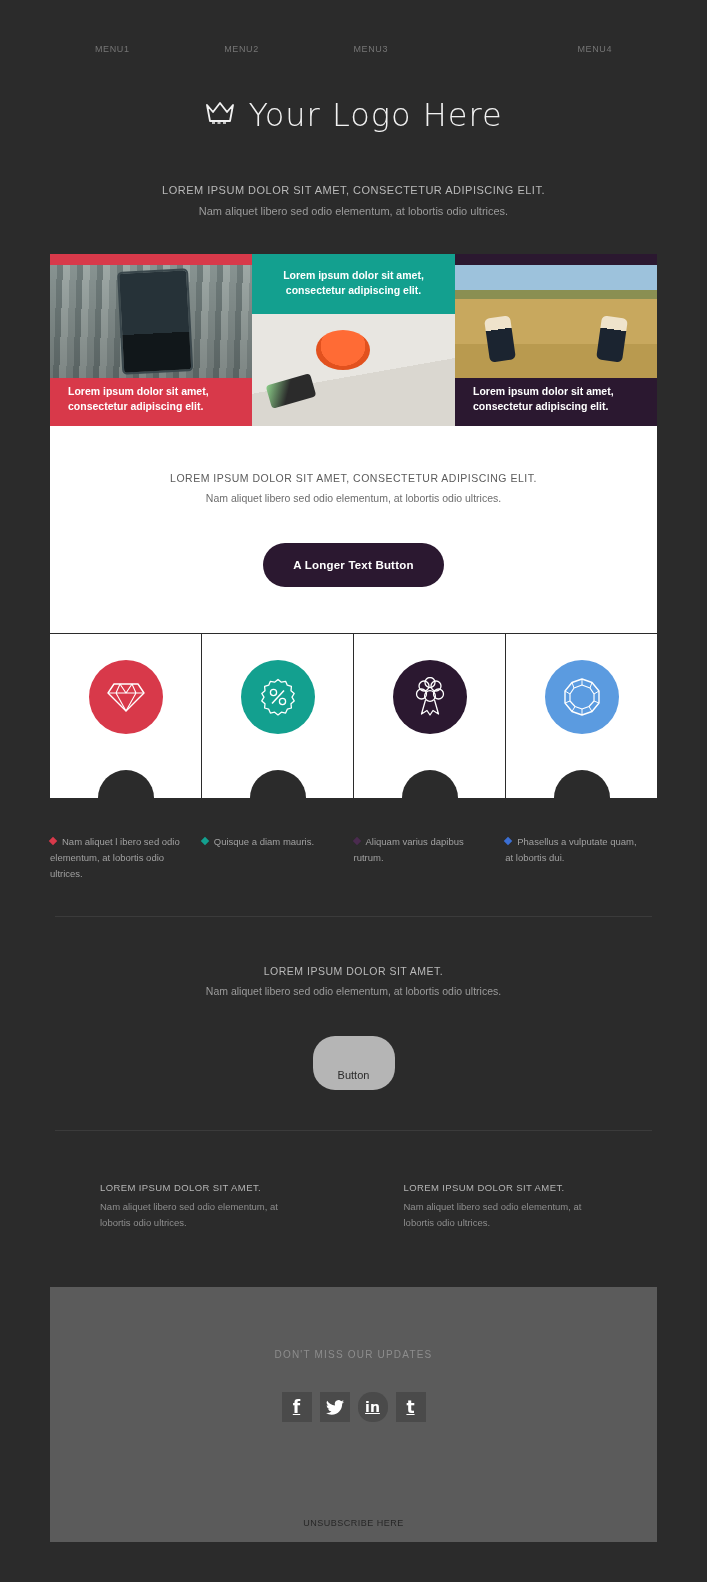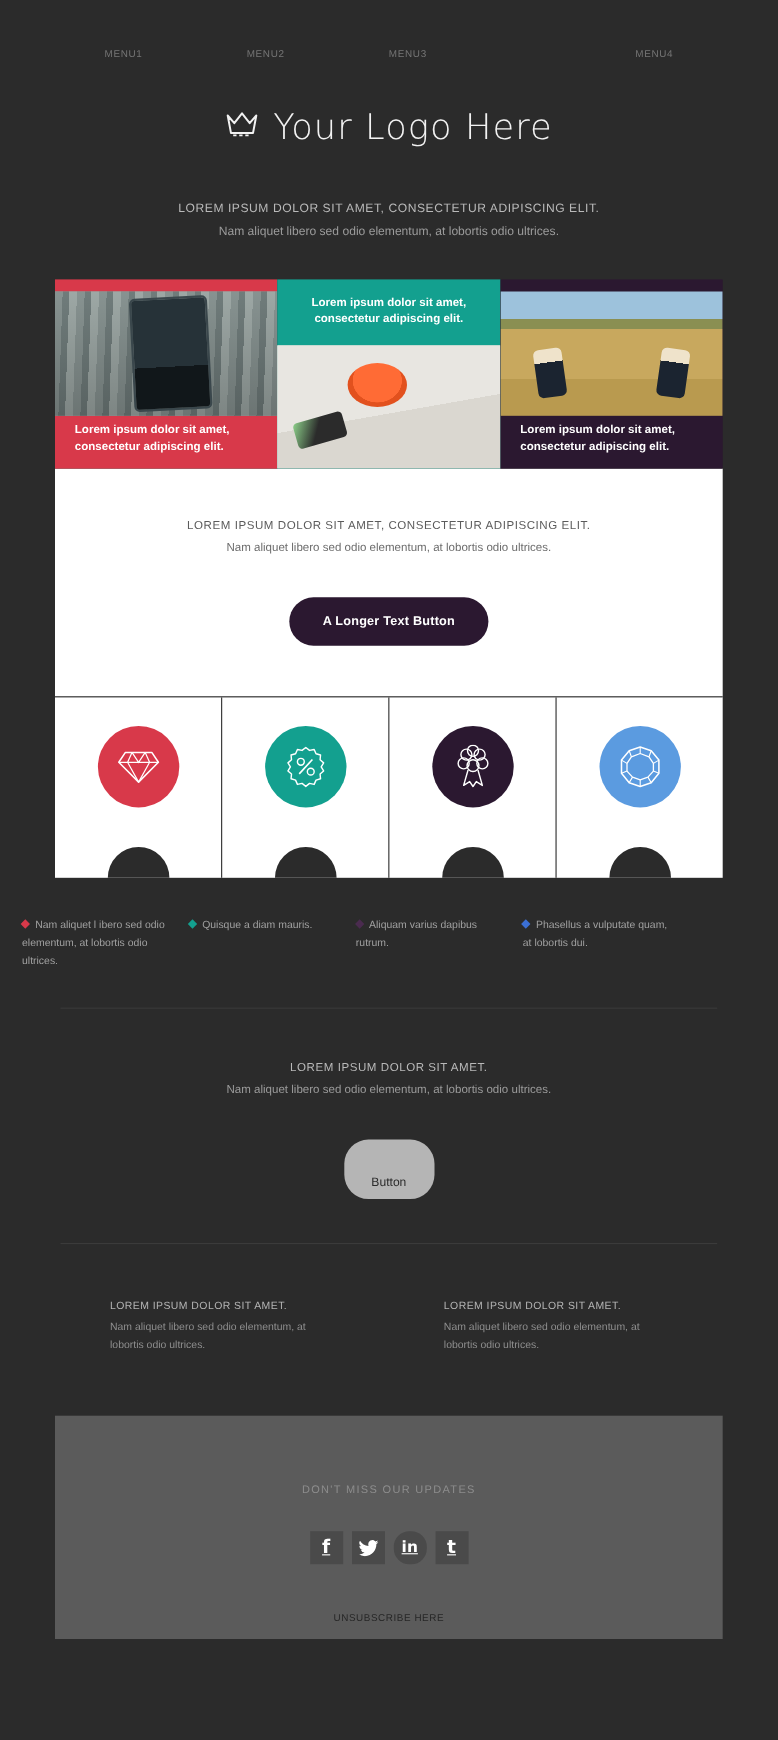--- a/index.html
+++ b/index.html
@@ -222,21 +222,21 @@
     bottom: -28px;
     transform: translateX(-50%);
     width: 56px; height: 56px;
     border-radius: 50%;
     background: #2b2b2b;
   }
 
   
   .bullets {
     display: flex;
-    margin: 36px 50px 0 20px;
+    margin: 36px 50px 0 50px;
     width: 607px;
   }
   .bullet-col { flex: 1; padding-right: 14px; }
   .bullet-text {
     font-size: 9.5px;
     line-height: 16px;
     color: #a0a0a0;
   }
   .dia {
     display: inline-block;
@@ -306,21 +306,21 @@
     line-height: 16px;
   }
 
   
   .footer {
     width: 607px;
     margin: 56px 50px 0 50px;
     background: #5b5b5b;
     text-align: center;
     padding: 44px 0 0 0;
-    height: 203px;
+    height: 255px;
     position: relative;
   }
   .footer-title {
     font-size: 10px;
     letter-spacing: 1.2px;
     color: #8d8d8d;
     padding-top: 18px;
   }
   .social-row {
     margin-top: 32px;

